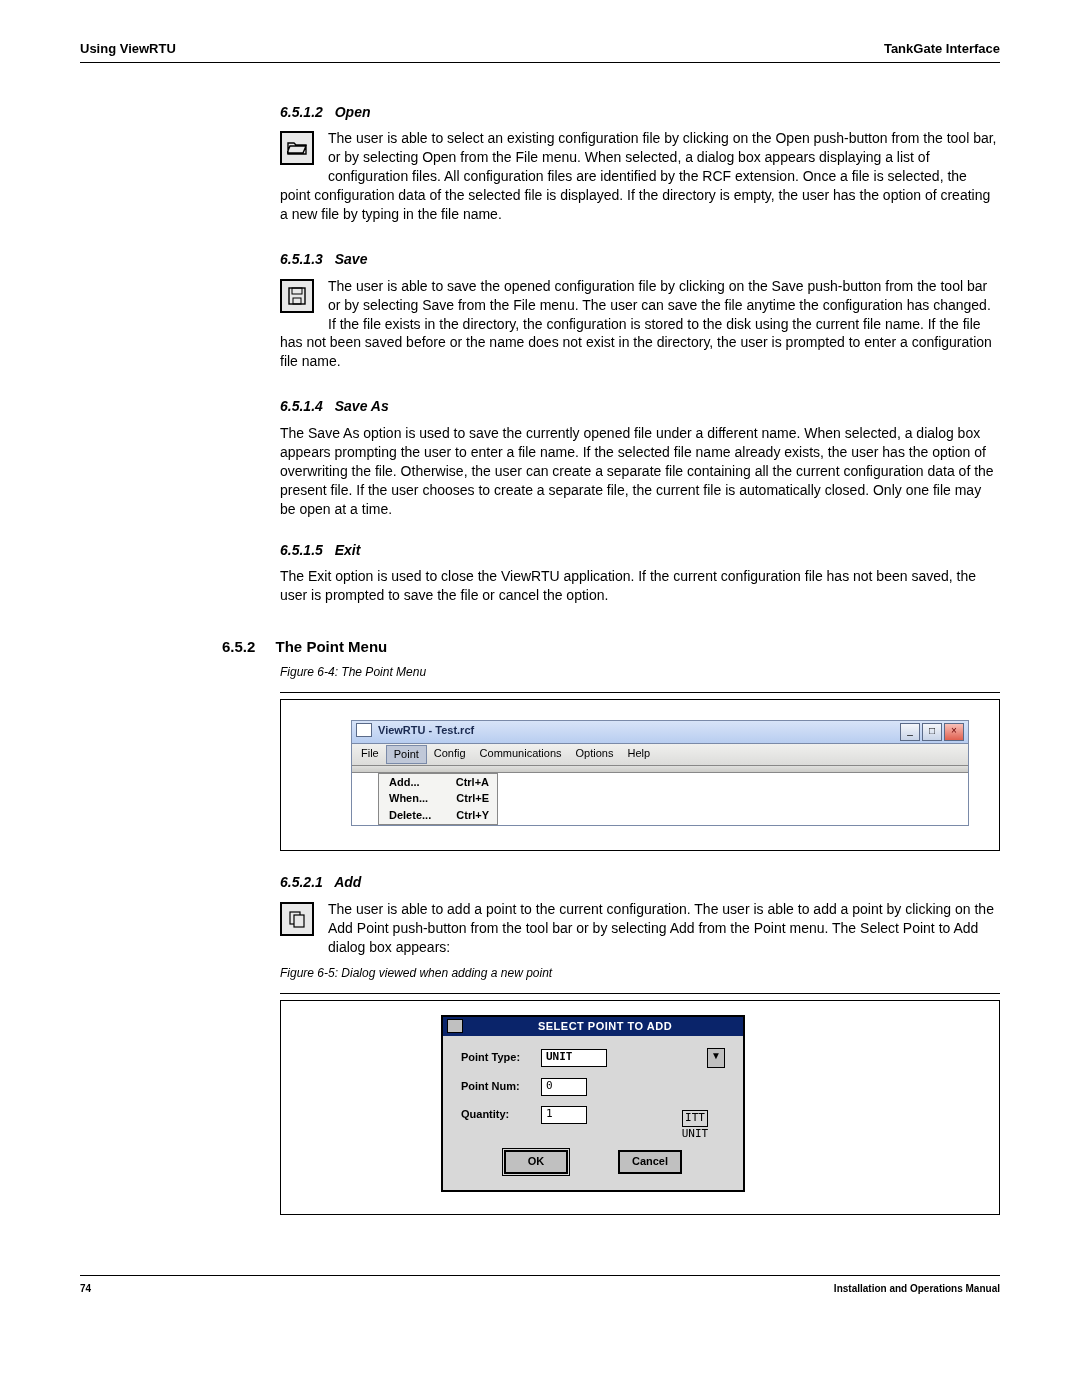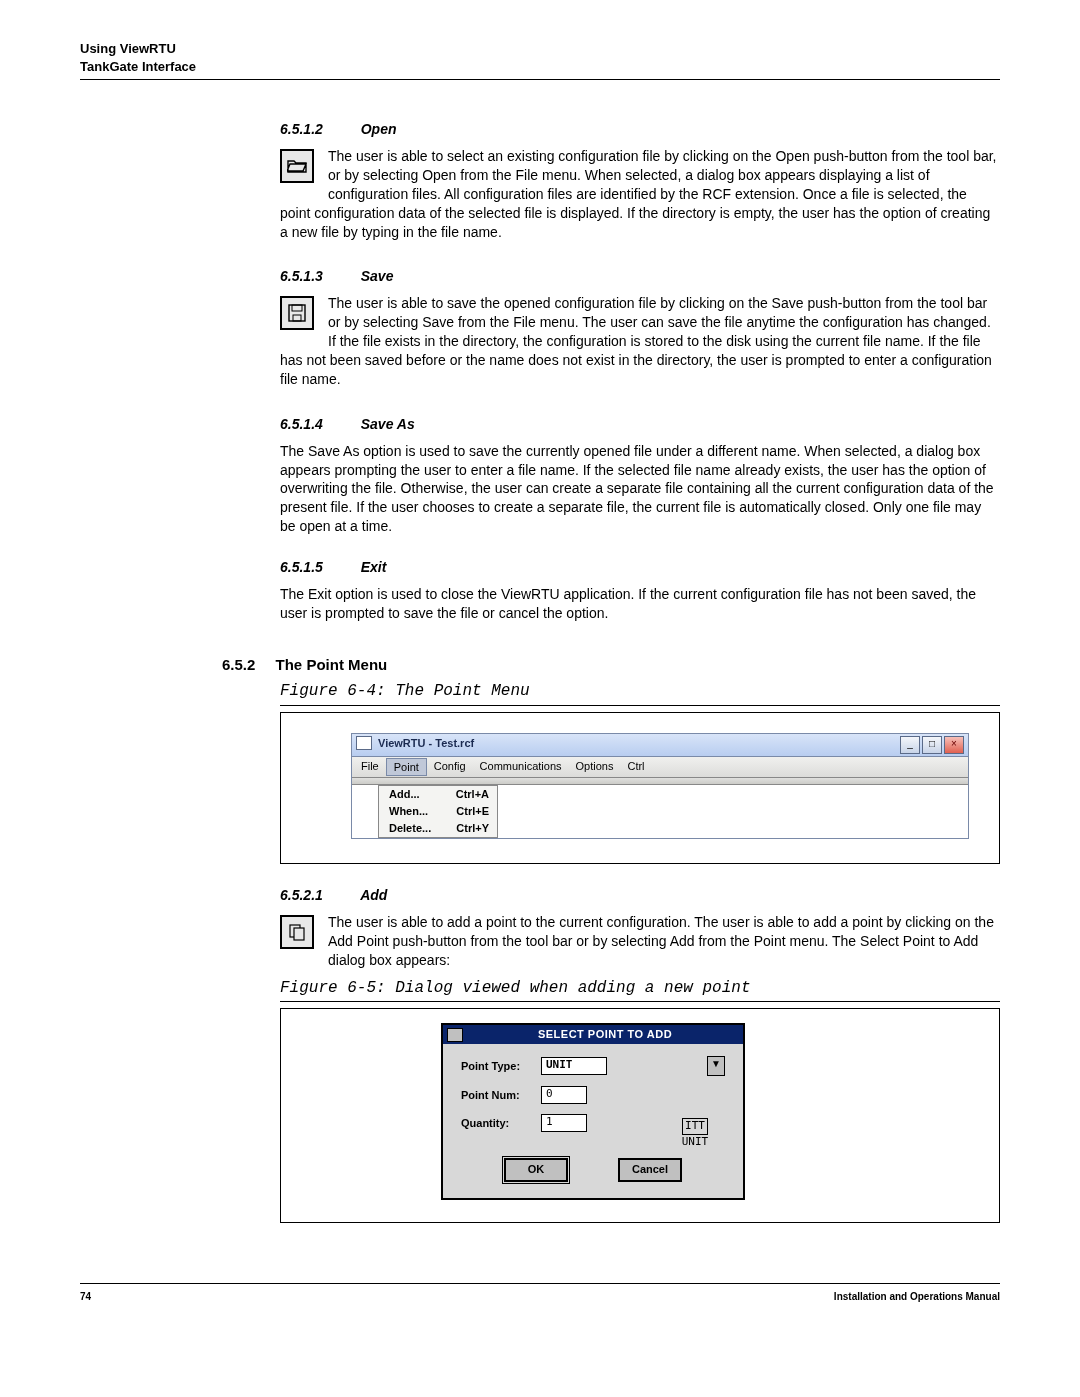--- a/index.html
+++ b/index.html
@@ -13,45 +13,43 @@
     width: 920px;
   }
   .header-bar {
     display: flex;
     justify-content: space-between;
     font-weight: bold;
     font-size: 13px;
     padding-bottom: 4px;
     border-bottom: 1px solid #000;
     margin-bottom: 40px;
-    flex-direction: column;
   }
   .content {
     margin-left: 200px;
   }
   .sub-heading {
     font-weight: bold;
     font-style: italic;
     font-size: 14px;
     margin: 22px 0 8px 0;
   }
-  .sub-heading .num { margin-right: 34px; }
+  .sub-heading .num { margin-right: 8px; }
   .section-heading {
     font-weight: bold;
     font-size: 15px;
     margin: 32px 0 6px -58px;
   }
   .section-heading .num { margin-right: 16px; }
   .fig-caption {
     font-style: italic;
-    font-size: 16px;
+    font-size: 12px;
     margin: 4px 0 6px 0;
     border-bottom: 1px solid #000;
-    padding-bottom: 2px;
-    font-family: Liberation Mono, monospace;
+    padding-bottom: 12px;
   }
   p { margin: 0 0 4px 0; }
   .para-icon {
     overflow: hidden;
   }
   .tb-icon {
     float: left;
     width: 30px; height: 30px;
     border: 2px solid #000;
     margin: 2px 14px 2px 0;
@@ -230,21 +228,21 @@
           <span class="win-btn">□</span>
           <span class="win-btn close">×</span>
         </div>
       </div>
       <div class="app-menu">
         <span>File</span>
         <span class="sel">Point</span>
         <span>Config</span>
         <span>Communications</span>
         <span>Options</span>
-        <span>Ctrl</span>
+        <span>Help</span>
       </div>
       <div class="app-menu-sep"></div>
       <div class="dropdown">
         <div class="row">
           <span>Add...</span>
           <span>Ctrl+A</span>
         </div>
         <div class="row">
           <span>When...</span>
           <span>Ctrl+E</span>

